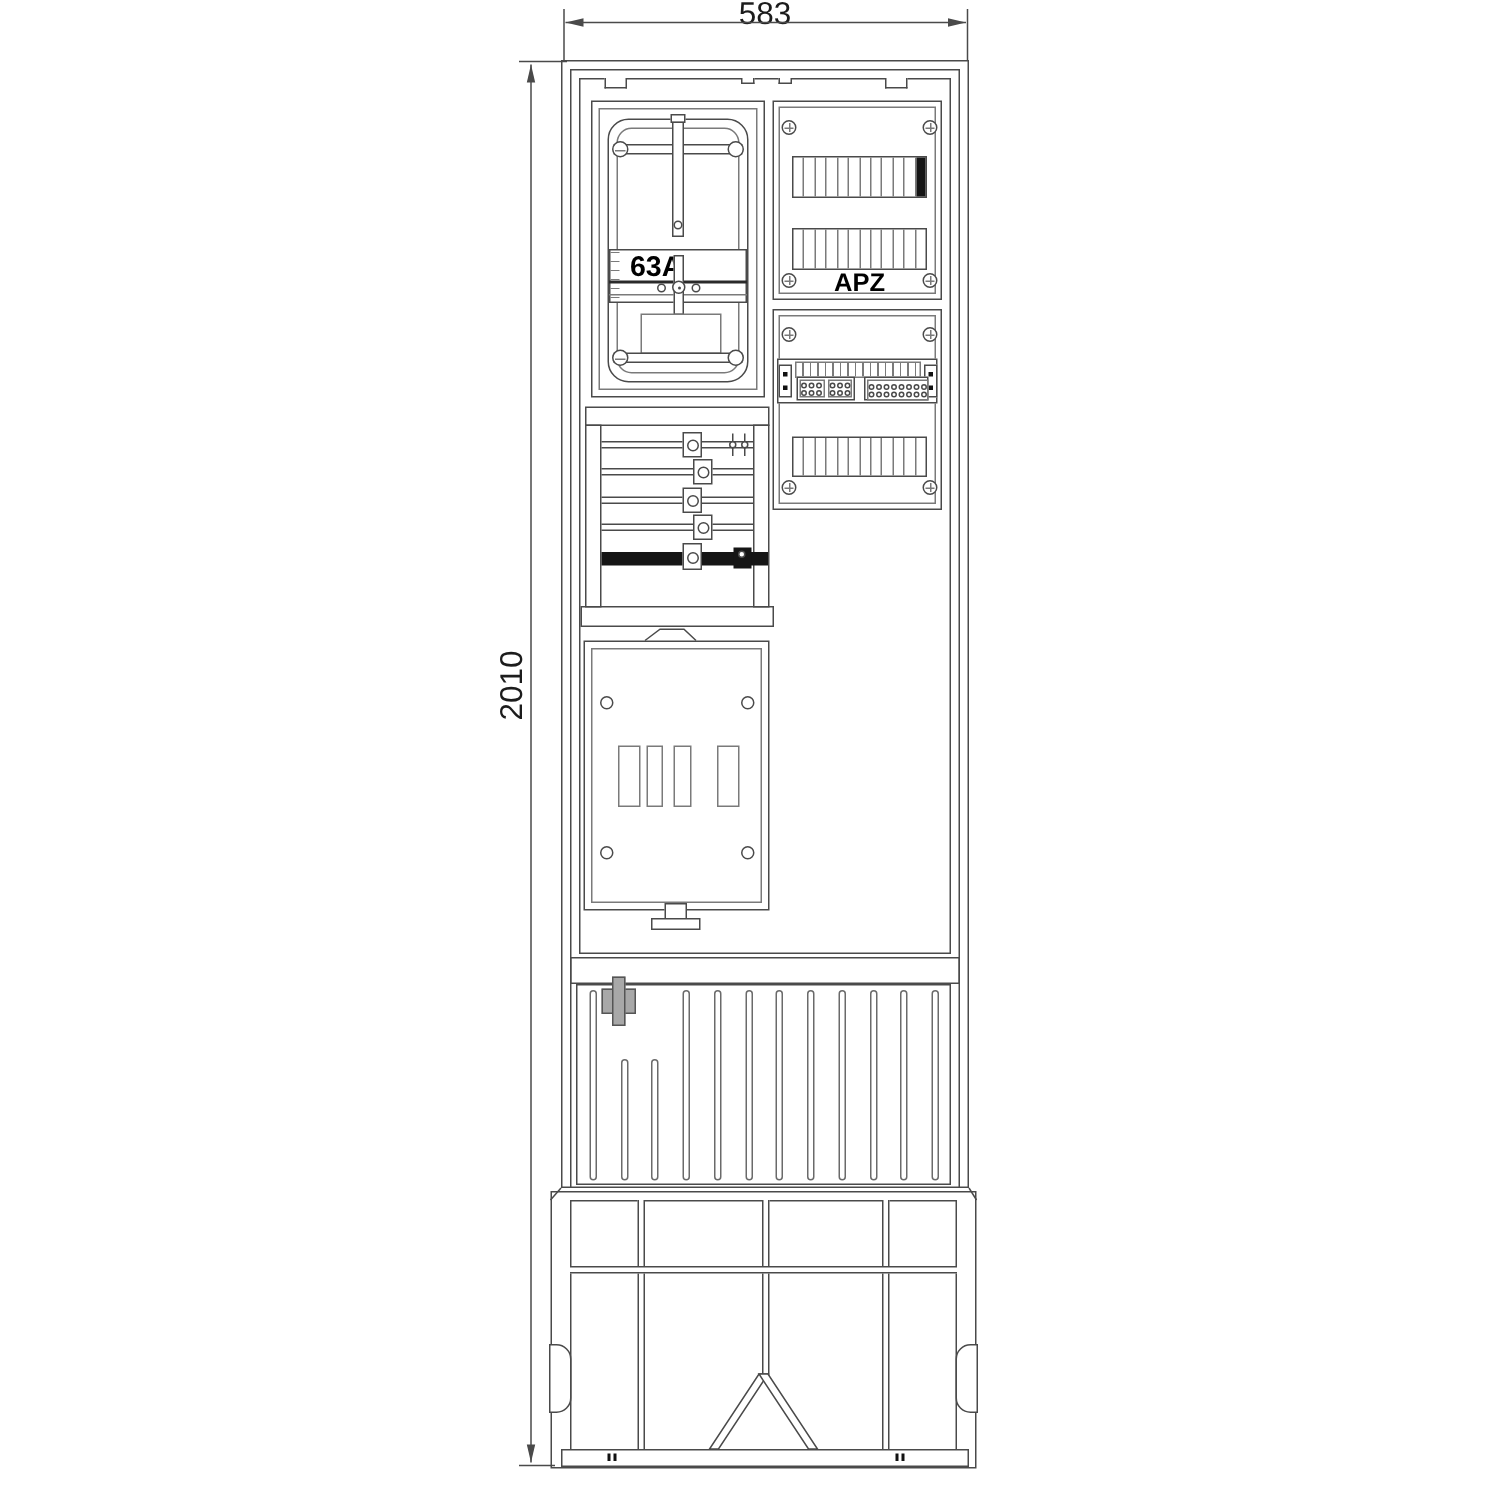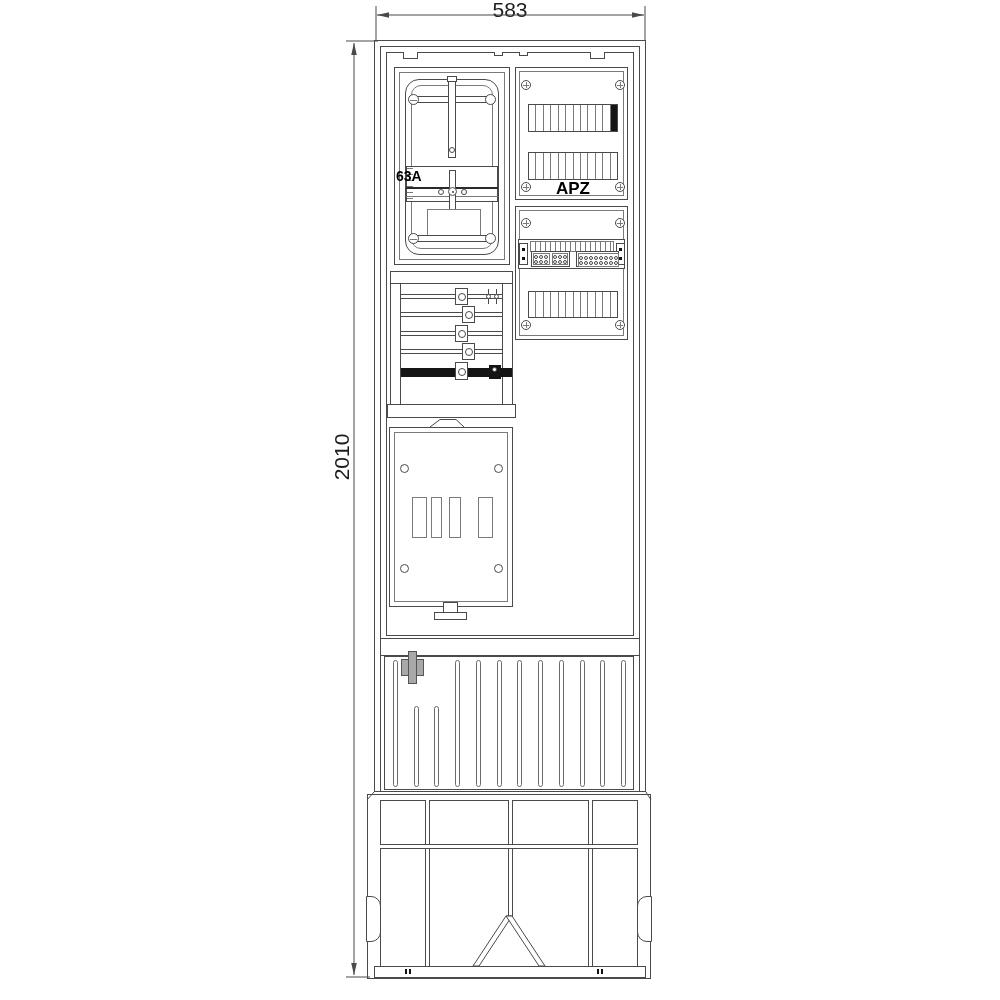--- a/index.html
+++ b/index.html
@@ -58,21 +58,21 @@
       <div class="abs" style="left:1px;right:1px;top:5px;border-top:1px solid var(--line2);"></div>
     </div>
   <div class="abs ol circ wh" style="left:485px;top:94px;width:11px;height:11px;"></div>
 
   <div class="abs wh" style="left:447px;top:76px;width:10px;height:6px;border:1px solid var(--line);"></div>
   <div class="abs ol wh" style="left:448px;top:81px;width:8px;height:77px;"></div>
   <div class="abs ol circ wh" style="left:449px;top:147px;width:6px;height:6px;"></div>
 
   <div class="abs ol wh" style="left:406px;top:166px;width:92px;height:36px;"></div>
   <div class="abs combv" style="left:407px;top:168px;width:6px;height:32px;"></div>
-  <div class="abs boldlab" style="left:396px;top:168px;width:46px;height:22px;font-size:14px;">63A</div>
+  <div class="abs boldlab" style="left:420px;top:168px;width:46px;height:22px;font-size:19px;">63A</div>
   <div class="abs" style="left:406px;top:187px;width:92px;height:2px;background:#2a2a2a;"></div>
   <div class="abs" style="left:406px;top:196px;width:92px;height:0;border-top:1px solid var(--line2);"></div>
   <div class="abs ol wh" style="left:449px;top:170px;width:7px;height:40px;"></div>
   <div class="abs ol circ wh" style="left:438px;top:189px;width:6px;height:6px;"></div>
   <div class="abs ol circ wh" style="left:448px;top:187px;width:9px;height:9px;">
       <div class="abs circ" style="left:3px;top:3px;width:2px;height:2px;background:var(--line);"></div>
     </div>
   <div class="abs ol circ wh" style="left:461px;top:189px;width:6px;height:6px;"></div>
 
   <div class="abs ol2" style="left:427px;top:209px;width:54px;height:27px;"></div>

